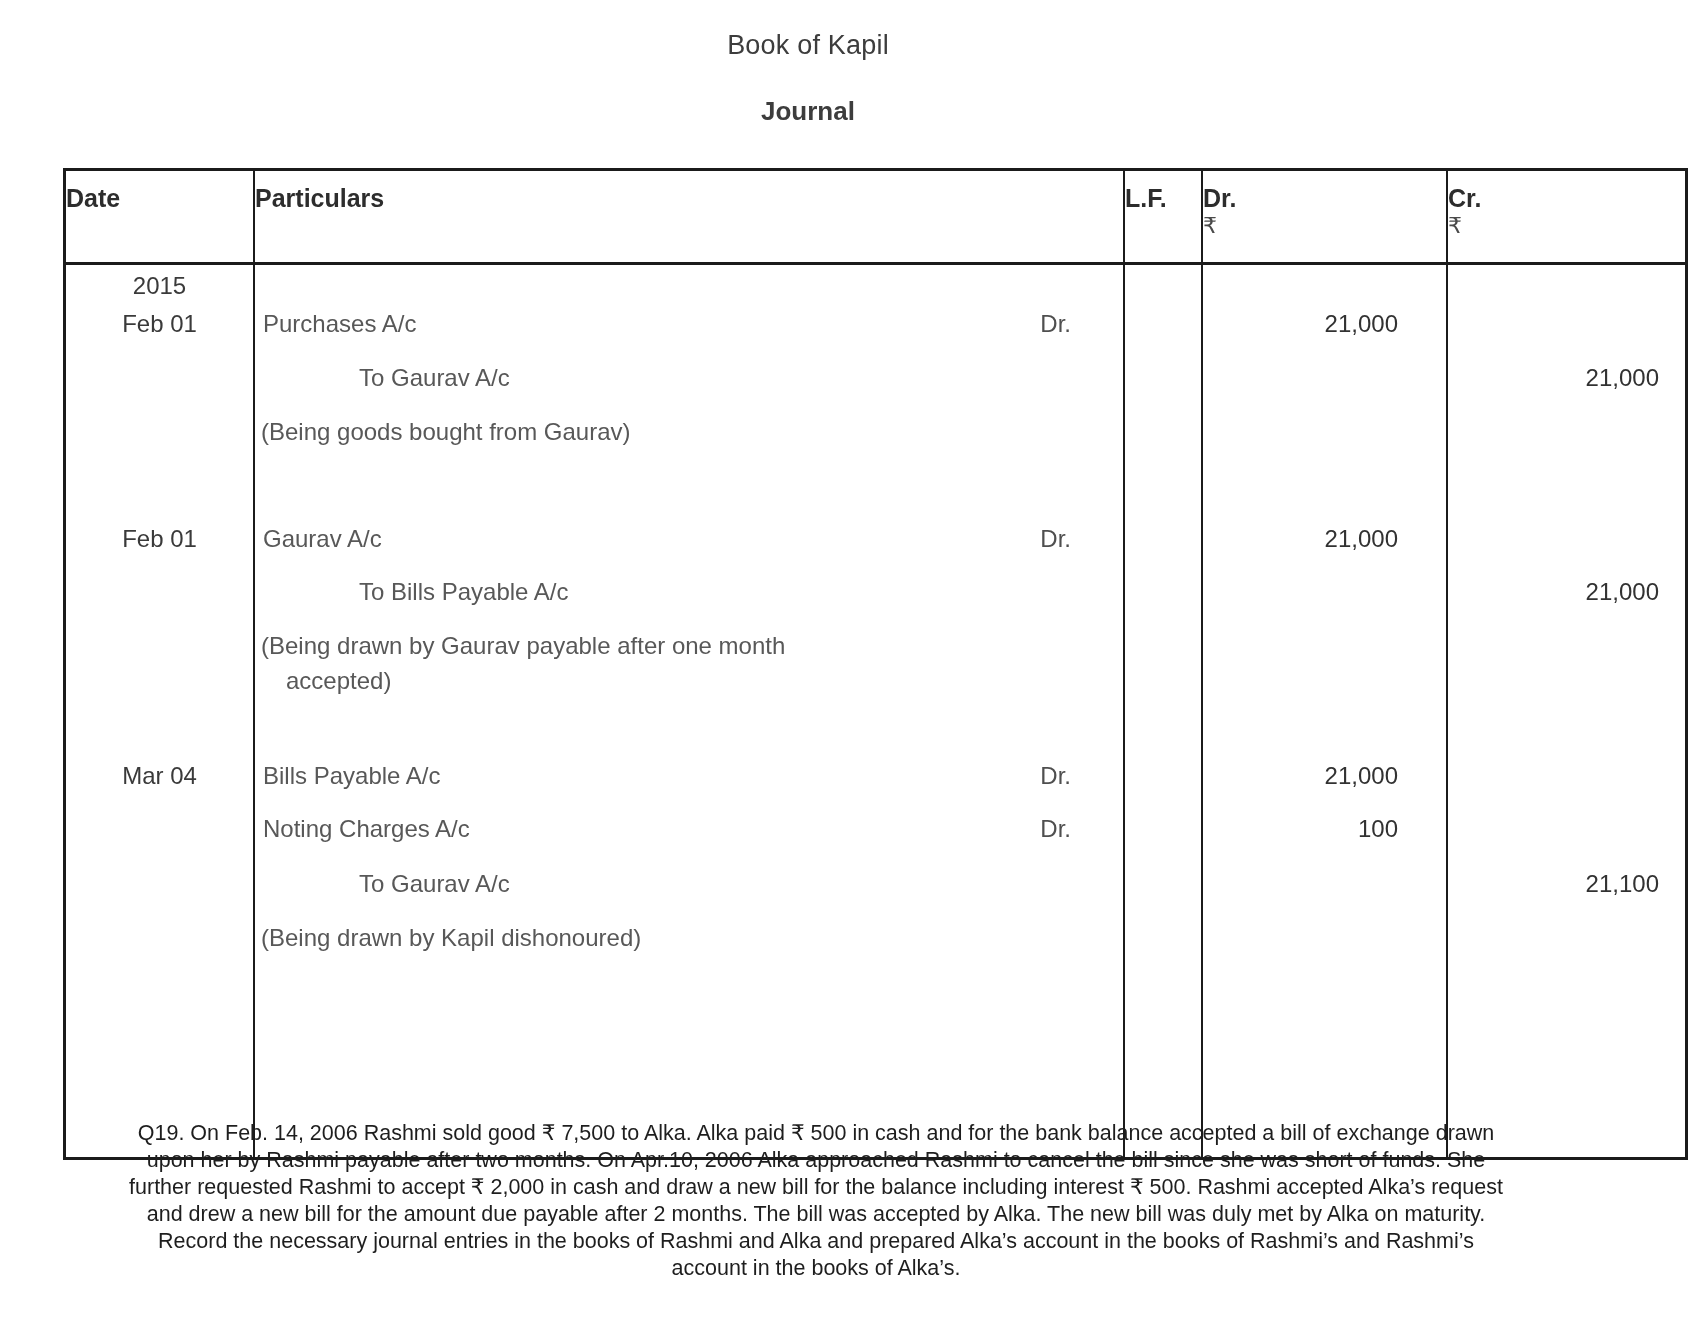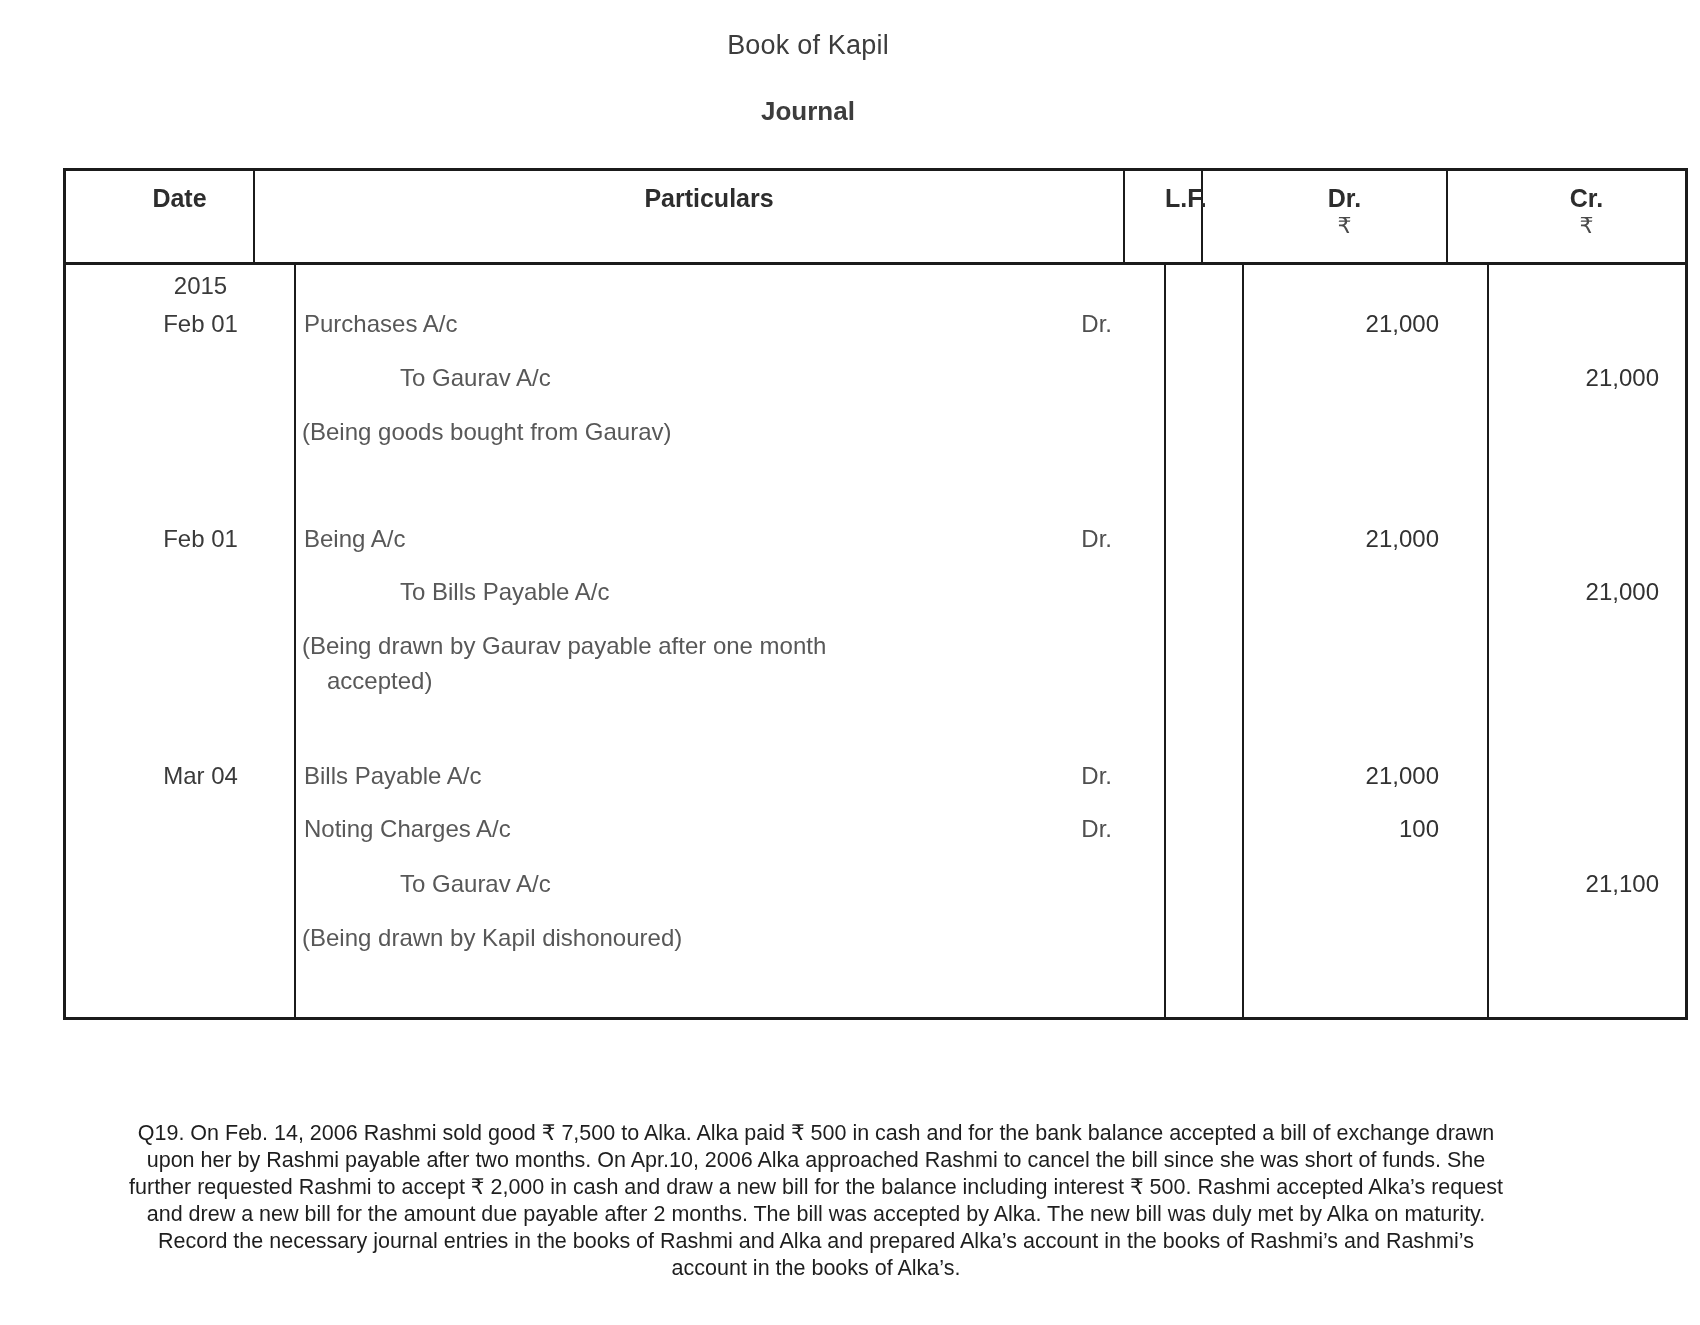--- a/index.html
+++ b/index.html
@@ -19,28 +19,27 @@
   
   .journal-table {
     position: absolute; left: 63px; top: 168px; width: 1625px;
     border: 3px solid #1b1b1b;
   }
   .thead, .tbody {
     display: grid;
     grid-template-columns: 189px 870px 78px 245px auto;
   }
   .thead { height: 94px; border-bottom: 3px solid #1b1b1b; }
-  .tbody { height: 752px; padding-left: 41px; }
+  .tbody { height: 892px; }
 
   .th {
     border-right: 2px solid #1b1b1b;
-    text-align: center; padding-top: 12px;
+    padding-top: 12px;
     font-size: 25px; font-weight: 700; color: #2d2d2d;
     line-height: 30px;
-    padding-left: 40px;
   }
   .th:last-child { border-right: none; }
   .th .rupee { display: block; font-size: 22px; font-weight: 400; color: #4a4a4a; line-height: 26px; }
 
   .td { position: relative; border-right: 2px solid #1b1b1b; }
   .td:last-child { border-right: none; }
 
   .cellitem { position: absolute; font-size: 24px; line-height: 30px; white-space: nowrap; }
 
   
@@ -110,21 +109,21 @@
       <div class="cellitem y-e1">Feb 01</div>
       <div class="cellitem y-e2">Mar 04</div>
     </div>
 
     <div class="td">
       <div class="cellitem acct y-e0">Purchases A/c</div>
       <div class="cellitem side y-e0">Dr.</div>
       <div class="cellitem acct indent y-e0b">To Gaurav A/c</div>
       <div class="cellitem narr y-e0n">(Being goods bought from Gaurav)</div>
 
-      <div class="cellitem acct y-e1">Being A/c</div>
+      <div class="cellitem acct y-e1">Gaurav A/c</div>
       <div class="cellitem side y-e1">Dr.</div>
       <div class="cellitem acct indent y-e1b">To Bills Payable A/c</div>
       <div class="cellitem narr y-e1n">(Being drawn by Gaurav payable after one month</div>
       <div class="cellitem narr y-e1n2">accepted)</div>
 
       <div class="cellitem acct y-e2">Bills Payable A/c</div>
       <div class="cellitem side y-e2">Dr.</div>
       <div class="cellitem acct y-e2b">Noting Charges A/c</div>
       <div class="cellitem side y-e2b">Dr.</div>
       <div class="cellitem acct indent y-e2c">To Gaurav A/c</div>

